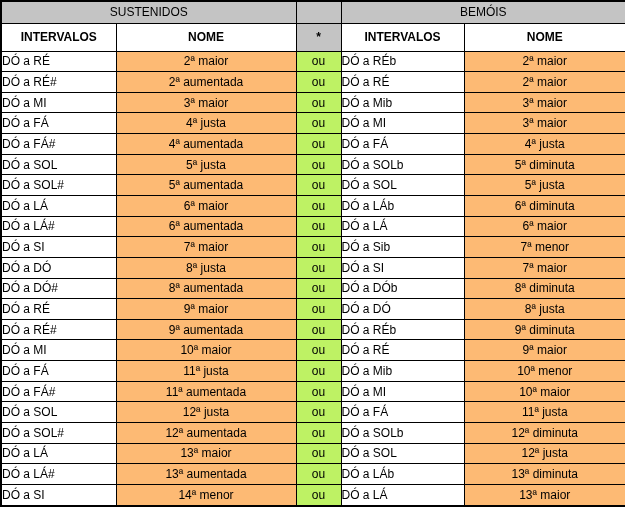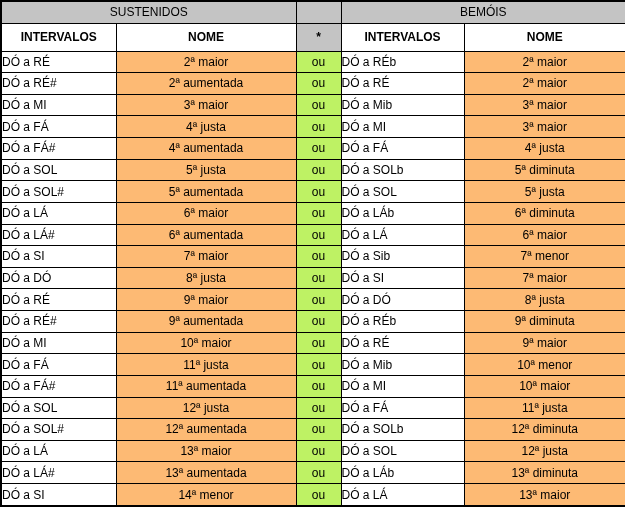--- a/index.html
+++ b/index.html
@@ -161,20 +161,27 @@
         <td class="name-cell">7ª menor</td>
       </tr>
       <tr>
         <td class="interval-cell">DÓ a DÓ</td>
         <td class="name-cell">8ª justa</td>
         <td class="ou-cell star-col">ou</td>
         <td class="interval-cell">DÓ a SI</td>
         <td class="name-cell">7ª maior</td>
       </tr>
       <tr>
+        <td class="interval-cell">DÓ a DÓ#</td>
+        <td class="name-cell">8ª aumentada</td>
+        <td class="ou-cell star-col">ou</td>
+        <td class="interval-cell">DÓ a DÓb</td>
+        <td class="name-cell">8ª diminuta</td>
+      </tr>
+      <tr>
         <td class="interval-cell">DÓ a RÉ</td>
         <td class="name-cell">9ª maior</td>
         <td class="ou-cell star-col">ou</td>
         <td class="interval-cell">DÓ a DÓ</td>
         <td class="name-cell">8ª justa</td>
       </tr>
       <tr>
         <td class="interval-cell">DÓ a RÉ#</td>
         <td class="name-cell">9ª aumentada</td>
         <td class="ou-cell star-col">ou</td>

